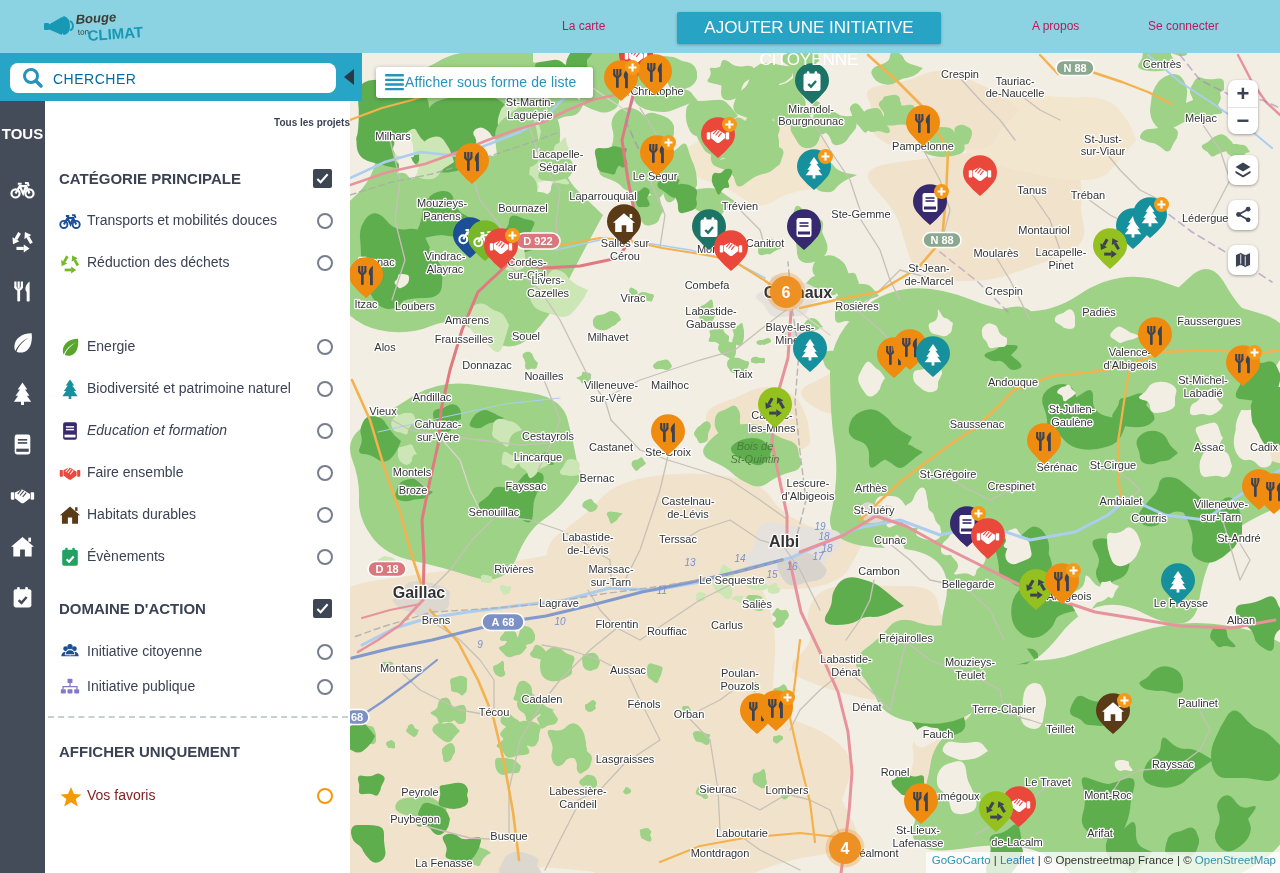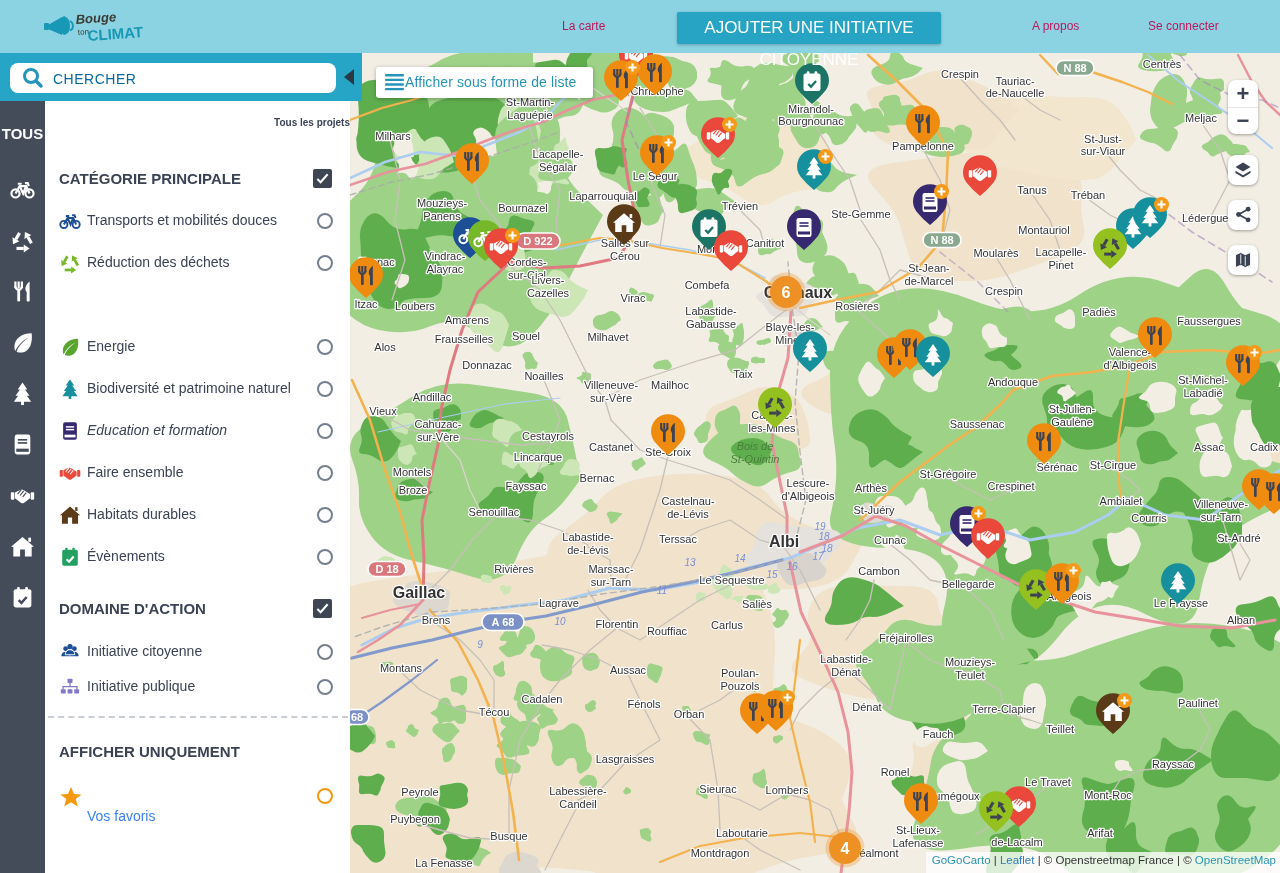--- a/index.html
+++ b/index.html
@@ -1505,17 +1505,17 @@
           </svg></div>
         <div class="lb">Initiative publique</div>
         <div class="rad"></div>
       </div>
     <div id="dash"></div>
     <div class="sechead" style="top:642px;">AFFICHER UNIQUEMENT</div>
     <div class="item" style="top:683px;">
       <div class="ic"><svg width="24" height="24" viewBox="0 0 24 24">
             <path d="M12 2 L15 9 L22.5 9.4 L16.7 14 L18.8 21.5 L12 17.2 L5.2 21.5 L7.3 14 L1.5 9.4 L9 9 Z" fill="#f5990b"></path>
           </svg></div>
-      <div class="lb" style="color:#3b82f6;margin-top:21px;">Vos favoris</div>
+      <div class="lb" style="color:#7f1d1d;">Vos favoris</div>
       <div class="rad" style="border-color:#f5990b;"></div>
     </div>
   </div>
 </div>
 
 </body></html>

